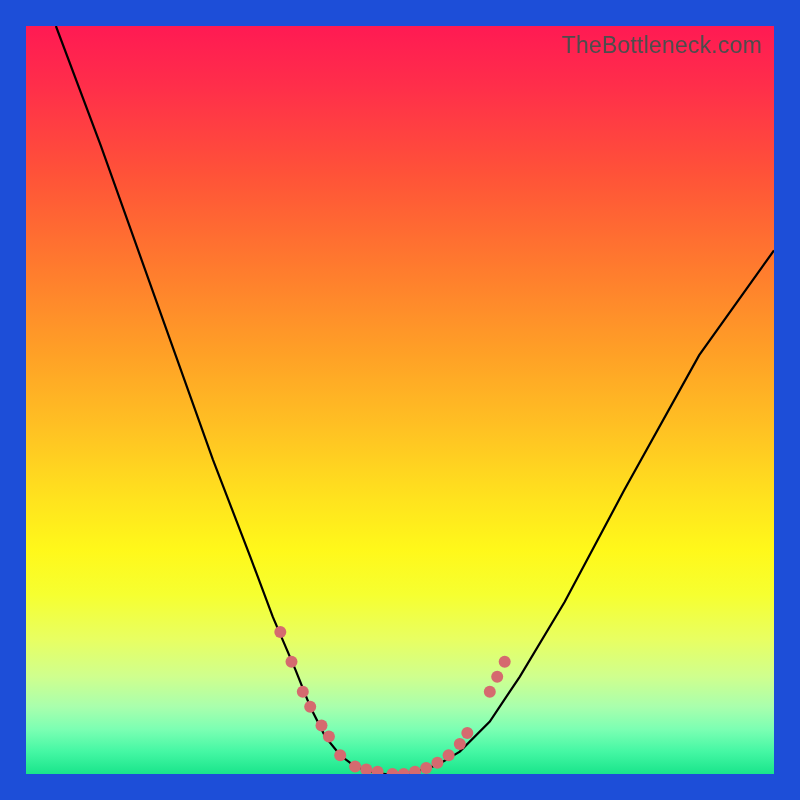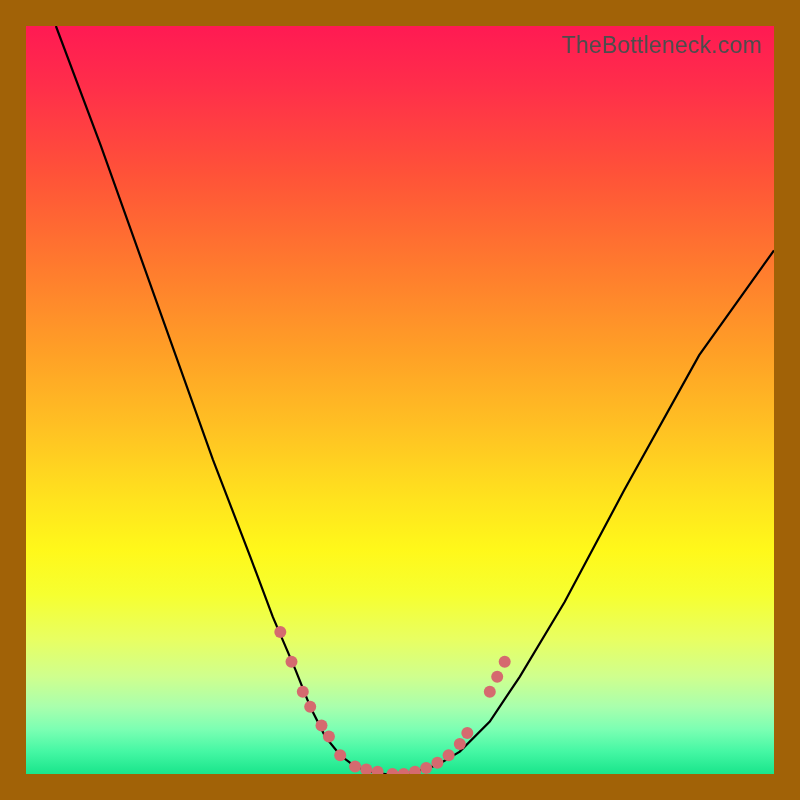--- a/index.html
+++ b/index.html
@@ -10,21 +10,21 @@
     overflow: hidden;
     background: #000;
     font-family: Arial, Helvetica, sans-serif;
   }
   .frame {
     position: absolute;
     left: 0;
     top: 0;
     width: 800px;
     height: 800px;
-    background: #a16207;
+    background: #1d4ed8;
   }
   .plot {
     position: absolute;
     left: 26px;
     top: 26px;
     width: 748px;
     height: 748px;
     
     background: linear-gradient(to bottom,
       #ff1a53 0%,

